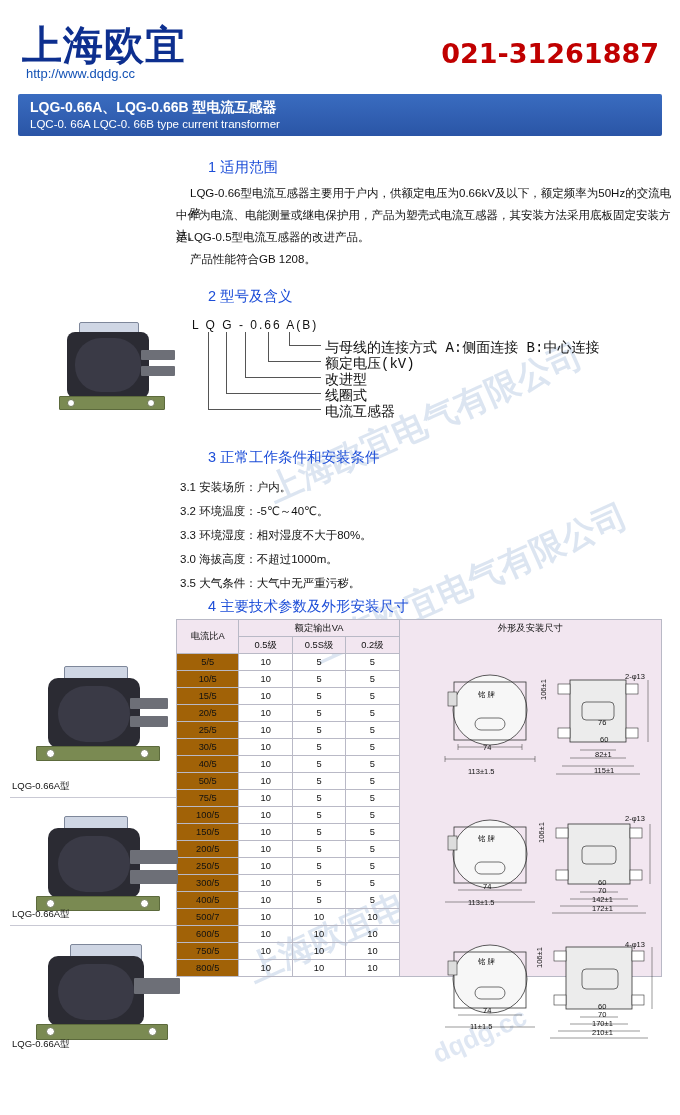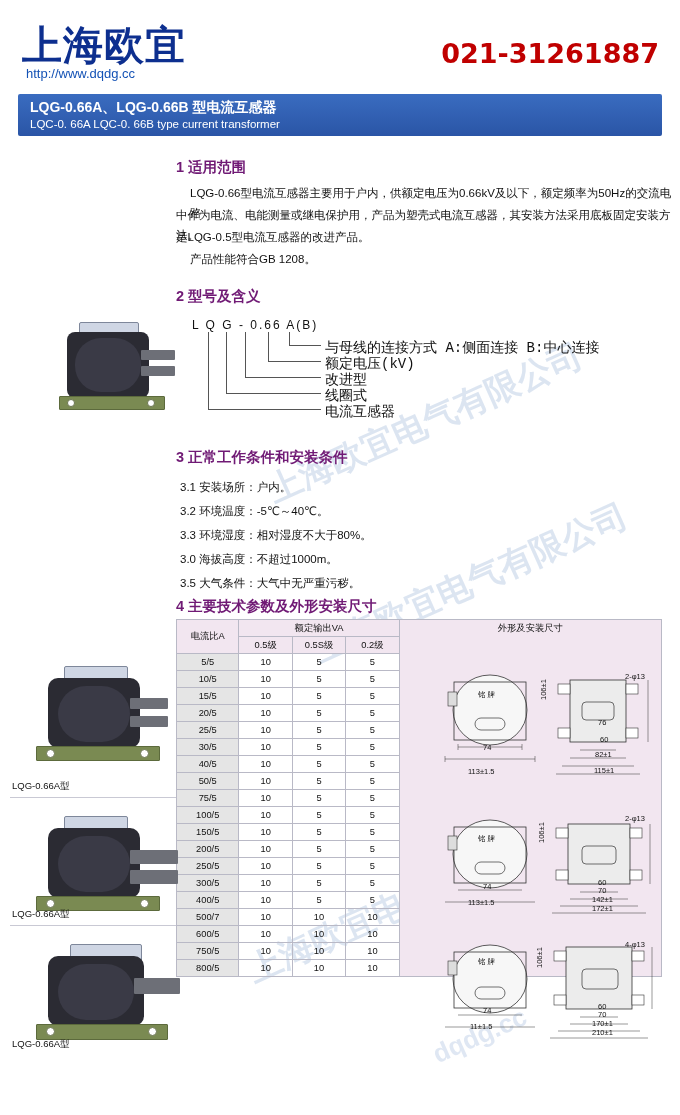--- a/index.html
+++ b/index.html
@@ -40,21 +40,21 @@
   }
   .titlebar .t1{
     position:absolute;left:12px;top:5px;font-size:14px;font-weight:bold;
   }
   .titlebar .t2{
     position:absolute;left:12px;top:24px;font-size:11.5px;font-weight:normal;
   }
 
   
   .sec-h{
-    position:absolute;font-size:14.5px;font-weight:bold;color:#701a75;
+    position:absolute;font-size:14.5px;font-weight:normal;color:#1d4ed8;margin-left:32px;
   }
   .body-txt{
     position:absolute;font-size:11.5px;line-height:20px;color:#111;
   }
 
   
   .wm{
     position:absolute;
     font-size:34px;color:rgba(140,170,210,0.30);
     font-weight:bold;
@@ -81,21 +81,21 @@
     border-collapse:collapse;font-size:9.3px;
   }
   table.spec th,table.spec td{
     border:1px solid #b9b9c6;
     text-align:center;
     padding:0;
     height:16px;
     color:#111;
   }
   table.spec th{background:#f2e6f0;font-weight:normal;font-size:9.3px;}
-  .ratio-col{width:54px;background:#e5e5e5;}
+  .ratio-col{width:54px;background:#a16207;}
   .va-col{width:46px;}
   .dim-col{width:230px;background:#ffffff;}
   .grp2 td{height:22px;}
   .grp3 td{height:22px;}
 
   
   .photo{position:absolute;}
   .photo-cap{
     position:absolute;font-size:9.5px;color:#111;
   }

